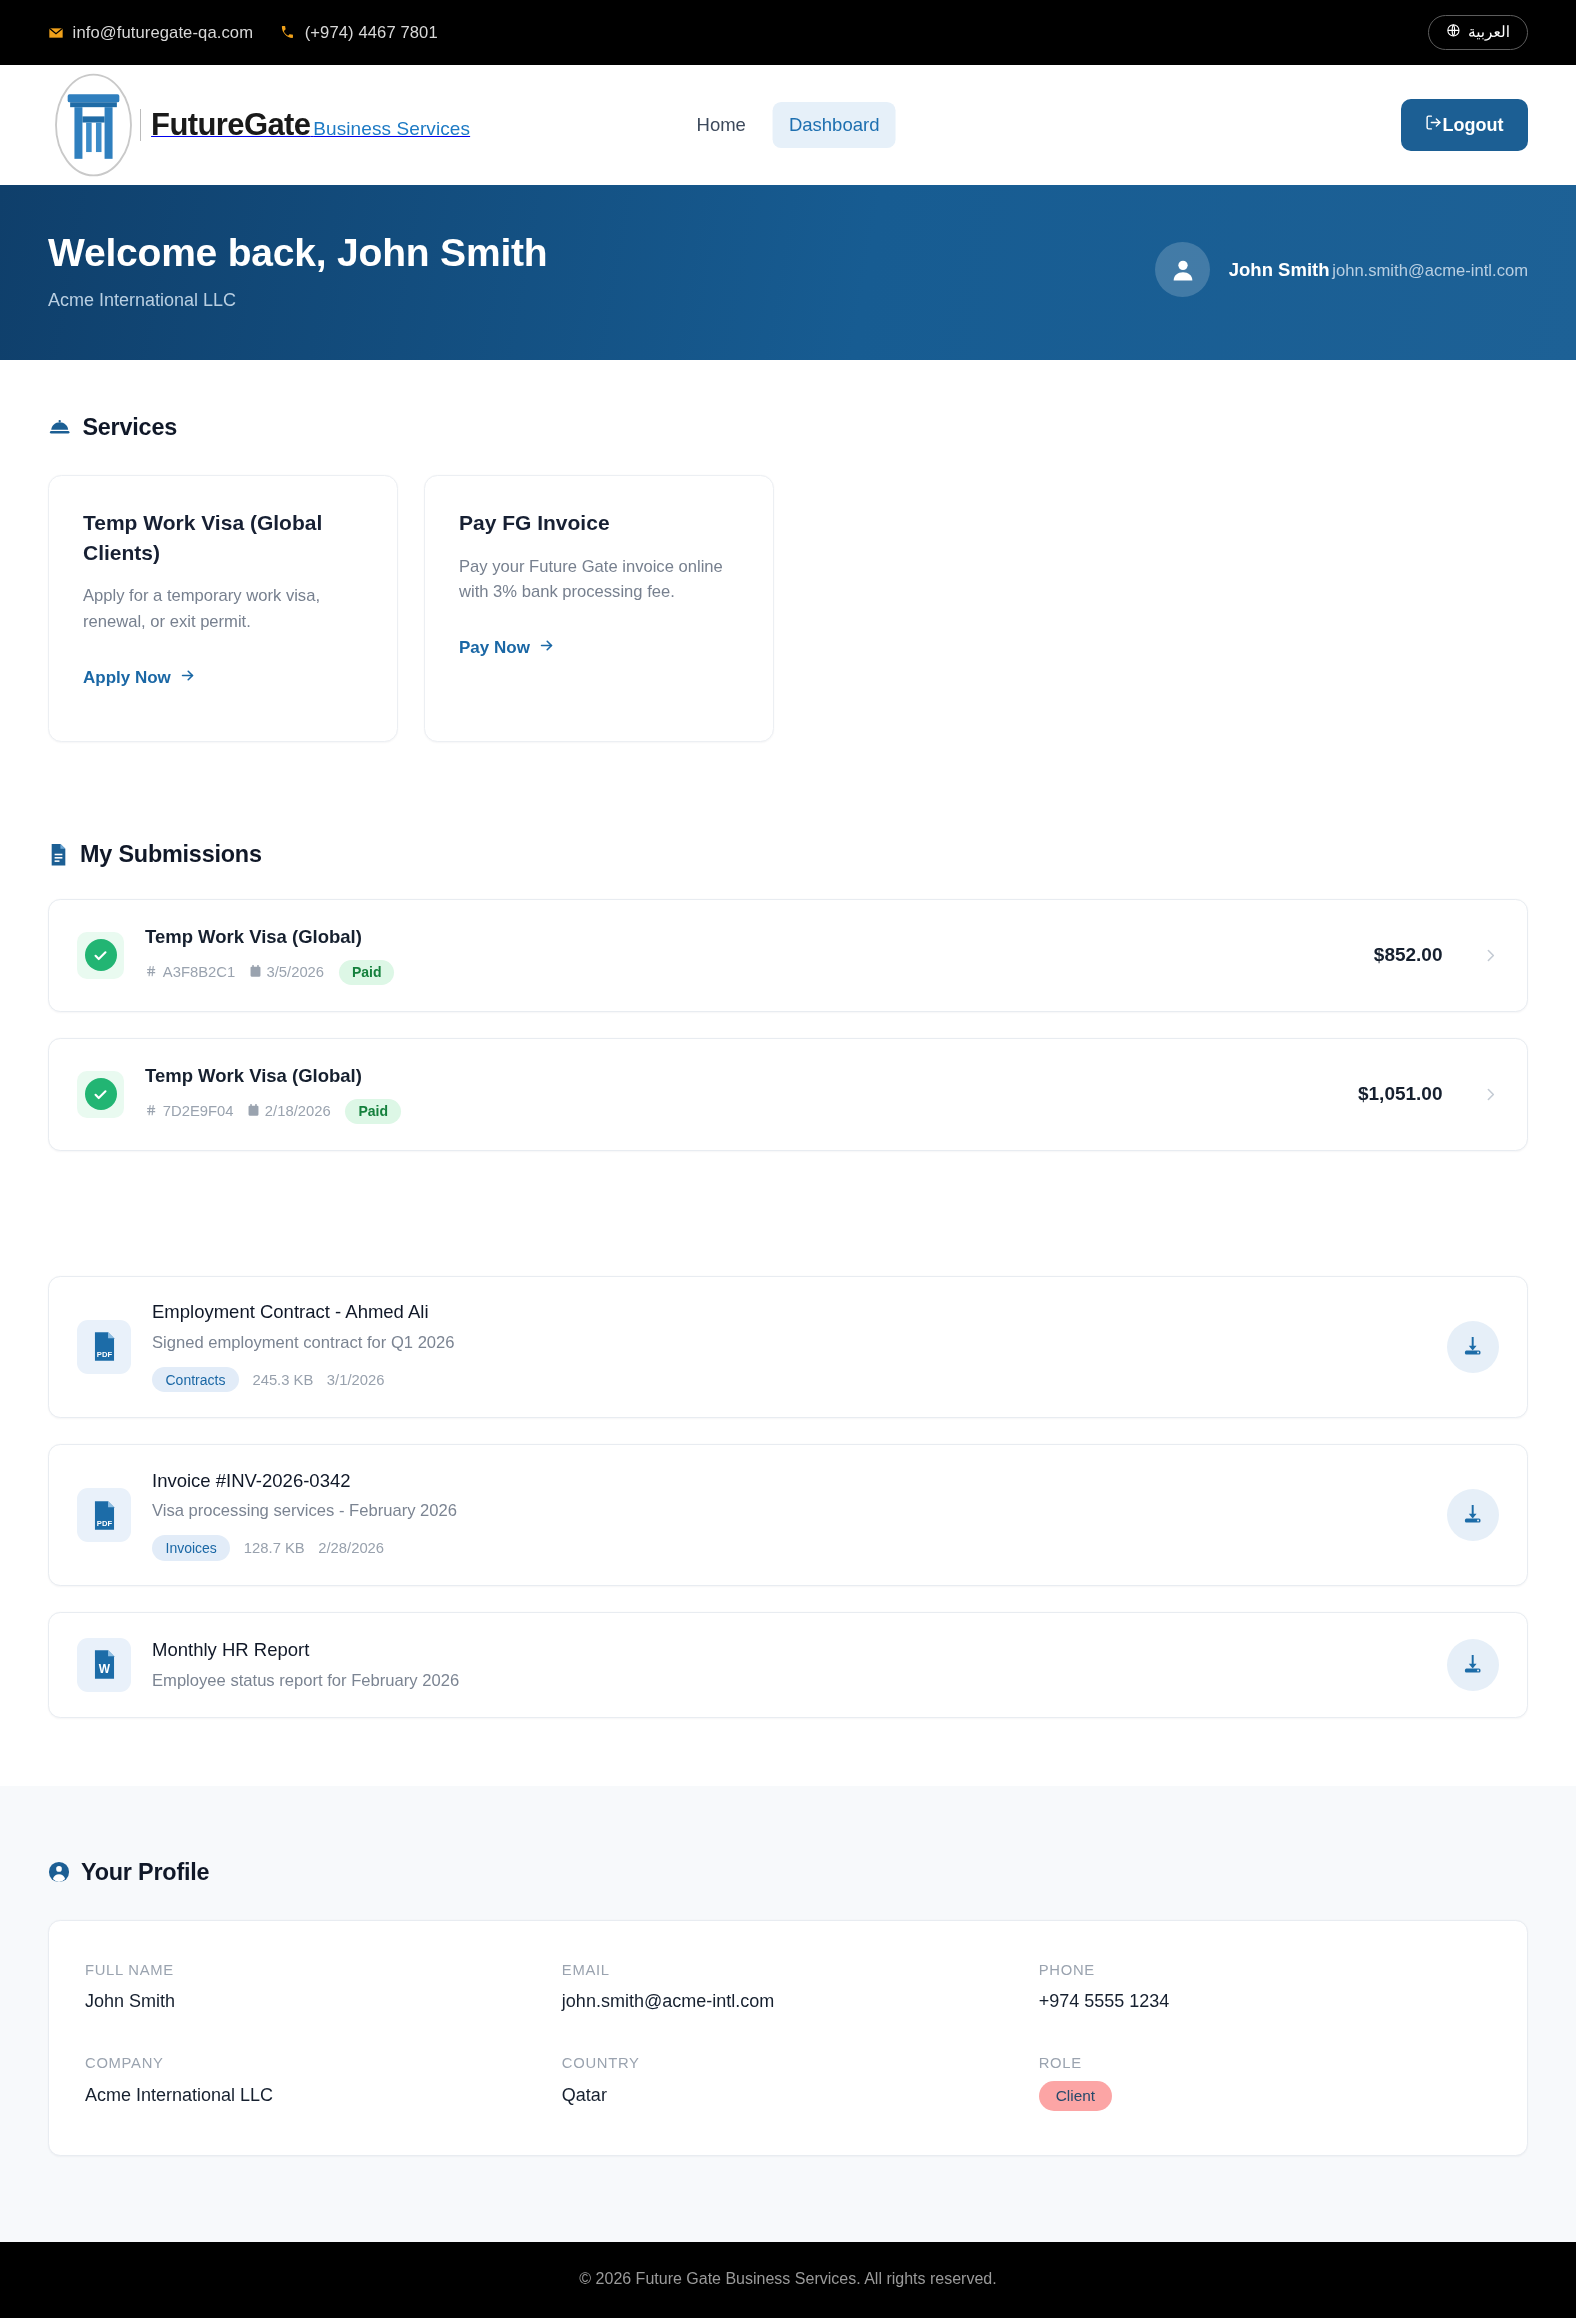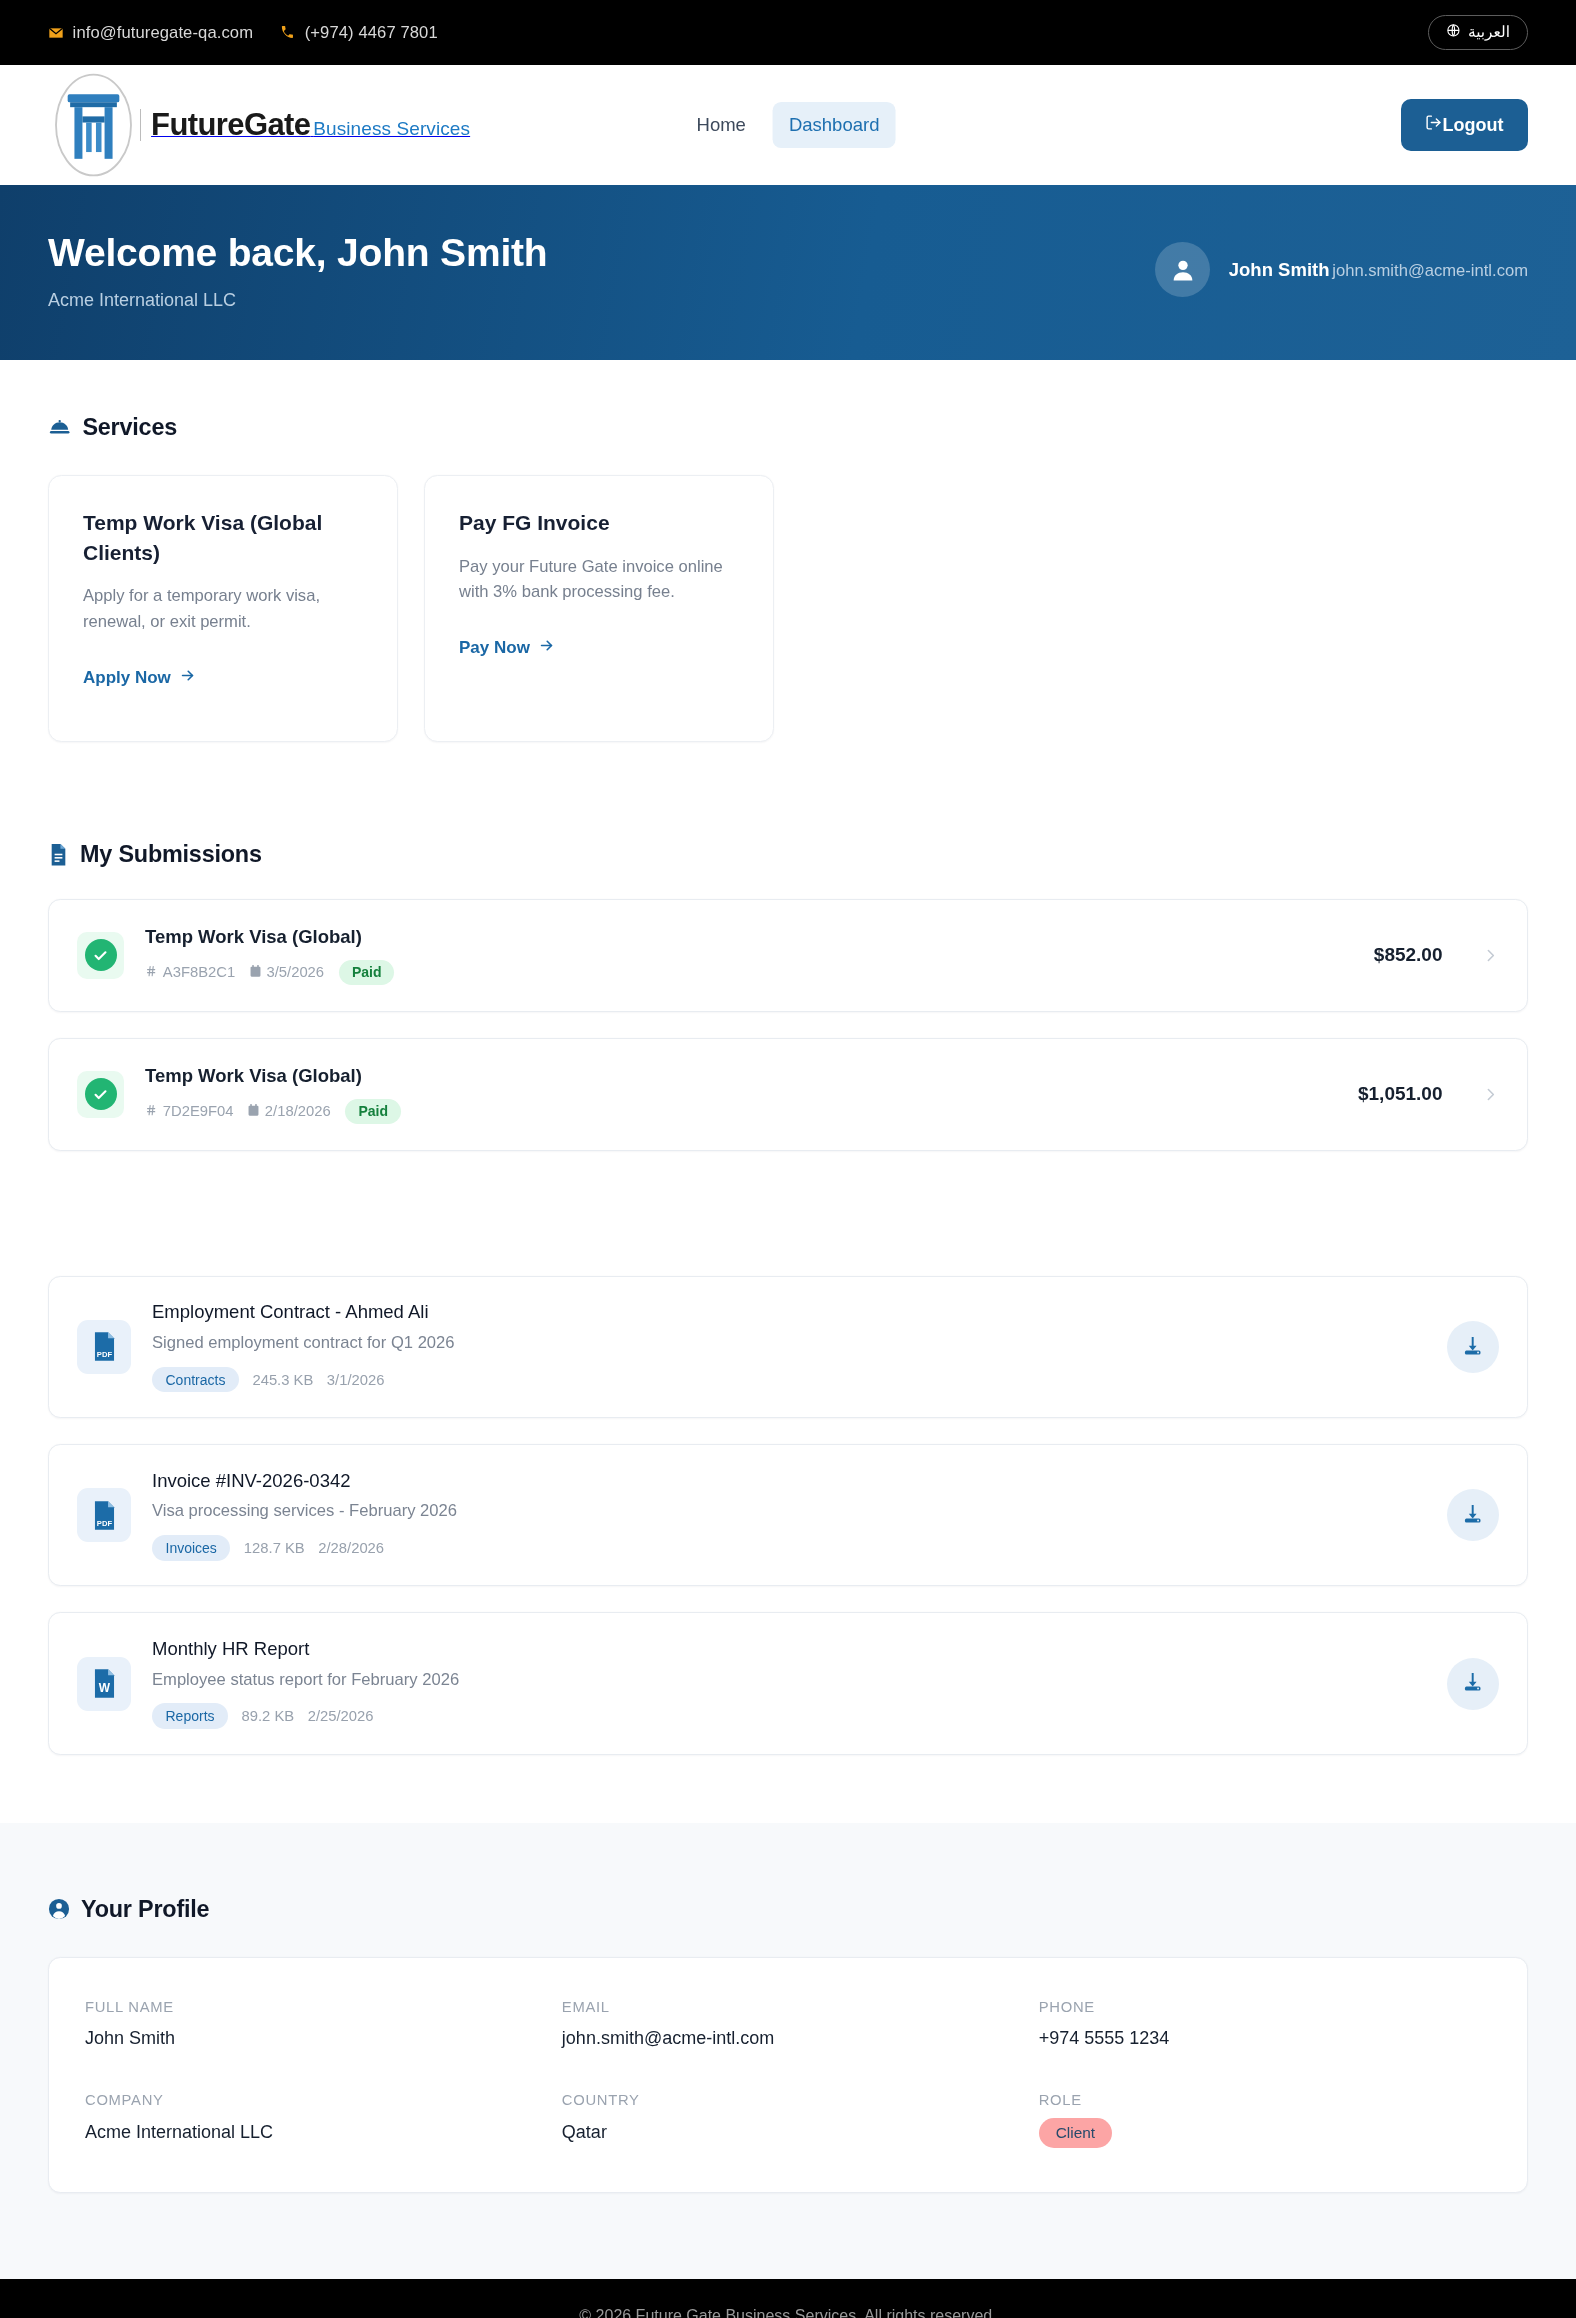--- a/index.html
+++ b/index.html
@@ -513,25 +513,20 @@
       <span class="doc-icon">
         <svg width="27" height="31" viewBox="0 0 22 26" fill="#1c6ca8">
             <path d="M3 1h11l5 5v19H3z"></path>
             <path d="M14 1v5h5" fill="#8fbfe4"></path>
             <text x="11" y="20" font-size="10" font-family="Liberation Sans, sans-serif" font-weight="700" fill="#ffffff" text-anchor="middle">W</text>
           </svg>
       </span>
       <div class="doc-main">
         <div class="doc-title">Monthly HR Report</div>
         <div class="doc-desc">Employee status report for February 2026</div>
-        <div class="doc-meta">
-          <span class="pill-cat">Reports</span>
-          <span class="sm">89.2 KB</span>
-          <span class="sm">2/25/2026</span>
-        </div>
       </div>
       <button class="dl-btn">
         <span>
           <svg width="23.4" height="23.4" viewBox="0 0 24 24" fill="#1c6ca8">
               <path d="M11 3h2v9h3l-4 5-4-5h3z"></path>
               <rect x="4" y="17" width="16" height="4" rx="1.6"></rect>
               <circle cx="17.5" cy="19" r="1" fill="#e6eff8"></circle>
             </svg>
         </span>
       </button>

